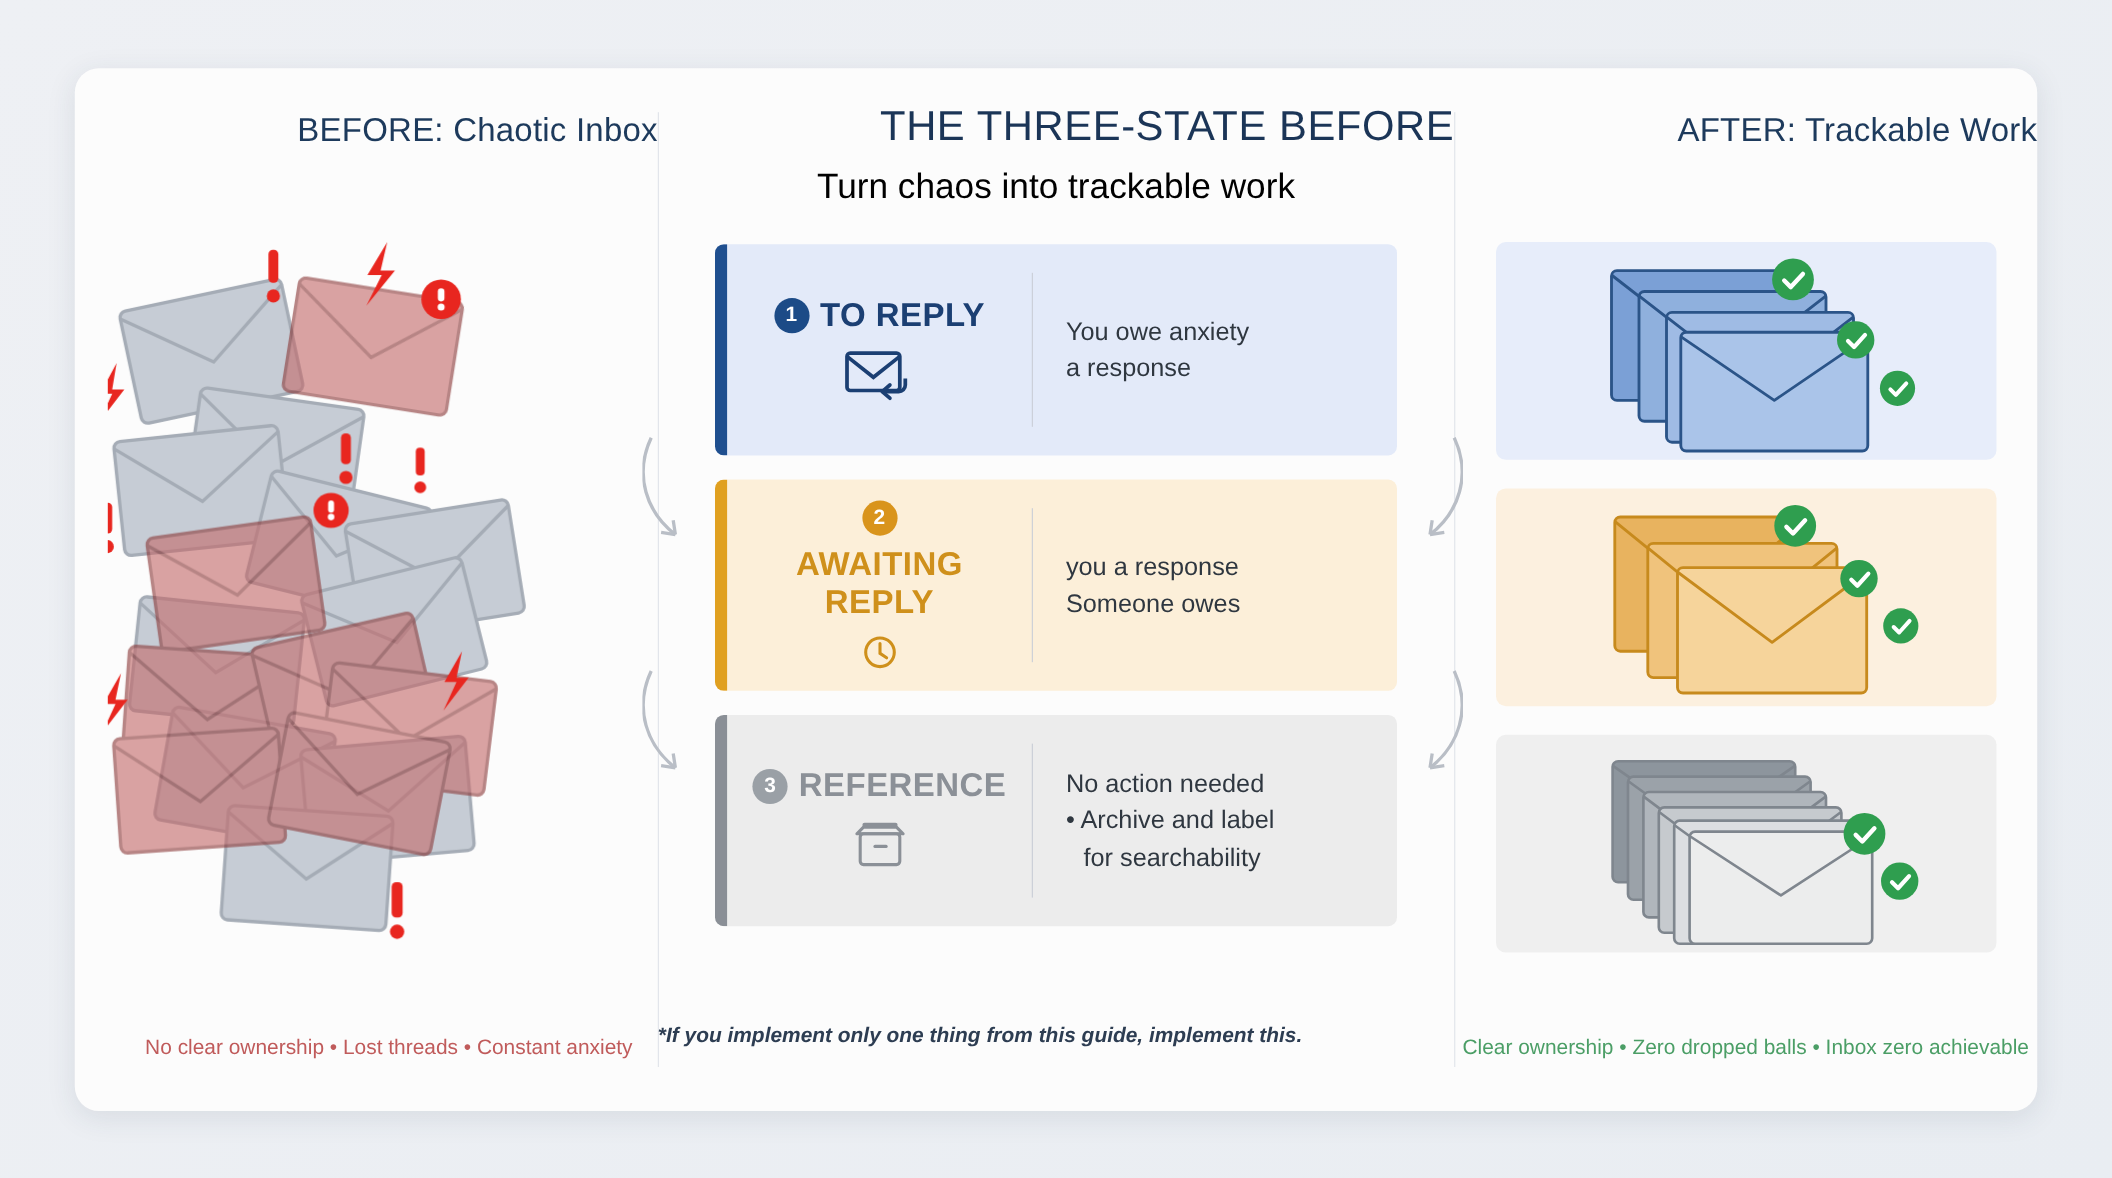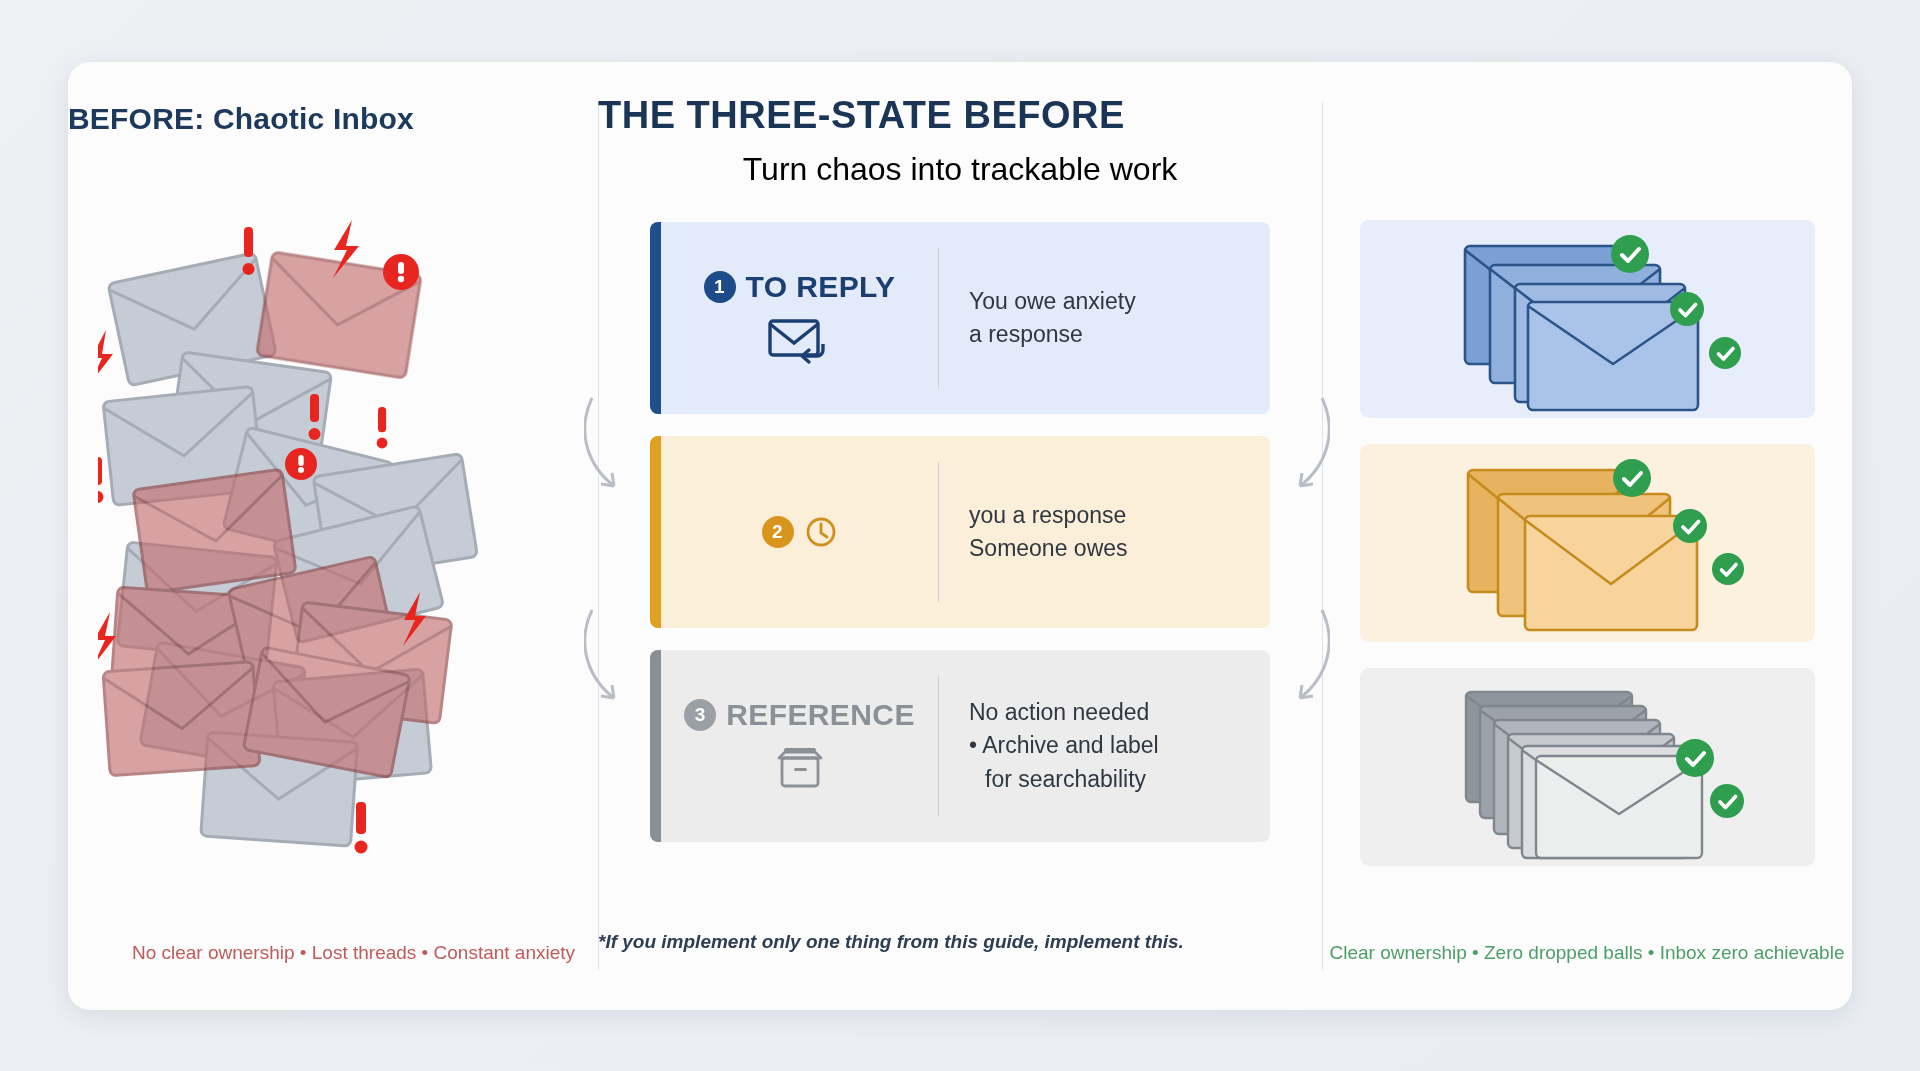--- a/index.html
+++ b/index.html
@@ -28,24 +28,25 @@
   .col-center { width: 724px; }
   .col-right  { width: 530px; }
   .vdiv {
     position:absolute; top:40px; bottom:40px; width:1px;
     background:#dfe3e9;
   }
   .vdiv.a { left: 530px; }
   .vdiv.b { left: 1254px; }
 
   .col-title {
-    text-align:left;
-    font-weight:bold;
+    text-align:right;
+    font-weight:normal;
     color:#1d3a5c;
     letter-spacing:.2px;
+    padding-left:22px;
   }
   .side-title { font-size:30px; margin-top:40px; }
   .center-title {
     font-size:38px; margin-top:32px; letter-spacing:.5px;
     color:#1b3557;
   }
   .center-sub {
     text-align:center; font-size:32px; color:#000000;
     margin-top:14px; font-weight:normal;
   }
@@ -295,20 +296,21 @@
               <div>You owe anxiety</div>
               <div>a response</div>
             </div>
           </div>
 
           <div class="state s2">
             <div class="accent"></div>
             <div class="left-pane">
               <div class="label">
                 <span class="num">2</span>
+                <span>AWAITING REPLY</span>
                 <svg width="34" height="34" viewBox="0 0 34 34">
                   <circle cx="17" cy="17" r="13" fill="none" stroke="#cf901b" stroke-width="2.8"></circle>
                   <path d="M17 9 v9 l6 4" fill="none" stroke="#cf901b" stroke-width="2.8" stroke-linecap="round"></path>
                 </svg>
               </div>
             </div>
             <div class="sep"></div>
             <div class="desc">
               <div>you a response</div>
               <div>Someone owes</div>
@@ -338,20 +340,21 @@
               <div style="padding-left:16px">for searchability</div>
             </div>
           </div>
 
         </div>
 
         <div class="footnote">*If you implement only one thing from this guide, implement this.</div>
       </div>
 
       <div class="col col-right">
+        <div class="col-title side-title">AFTER: Trackable Work</div>
 
         <div class="stacks">
 
           <div class="stack-box sb-blue">
             <svg width="455" height="198" viewBox="0 0 455 198">
               <g stroke="#2b5488" stroke-width="2.6" stroke-linejoin="round">
                 <g fill="#7ba0d6">
                     <rect x="105" y="26" width="170" height="118" rx="5"></rect>
                     <path d="M105 30 L190 96 L275 30" fill="none"></path>
                   </g>

